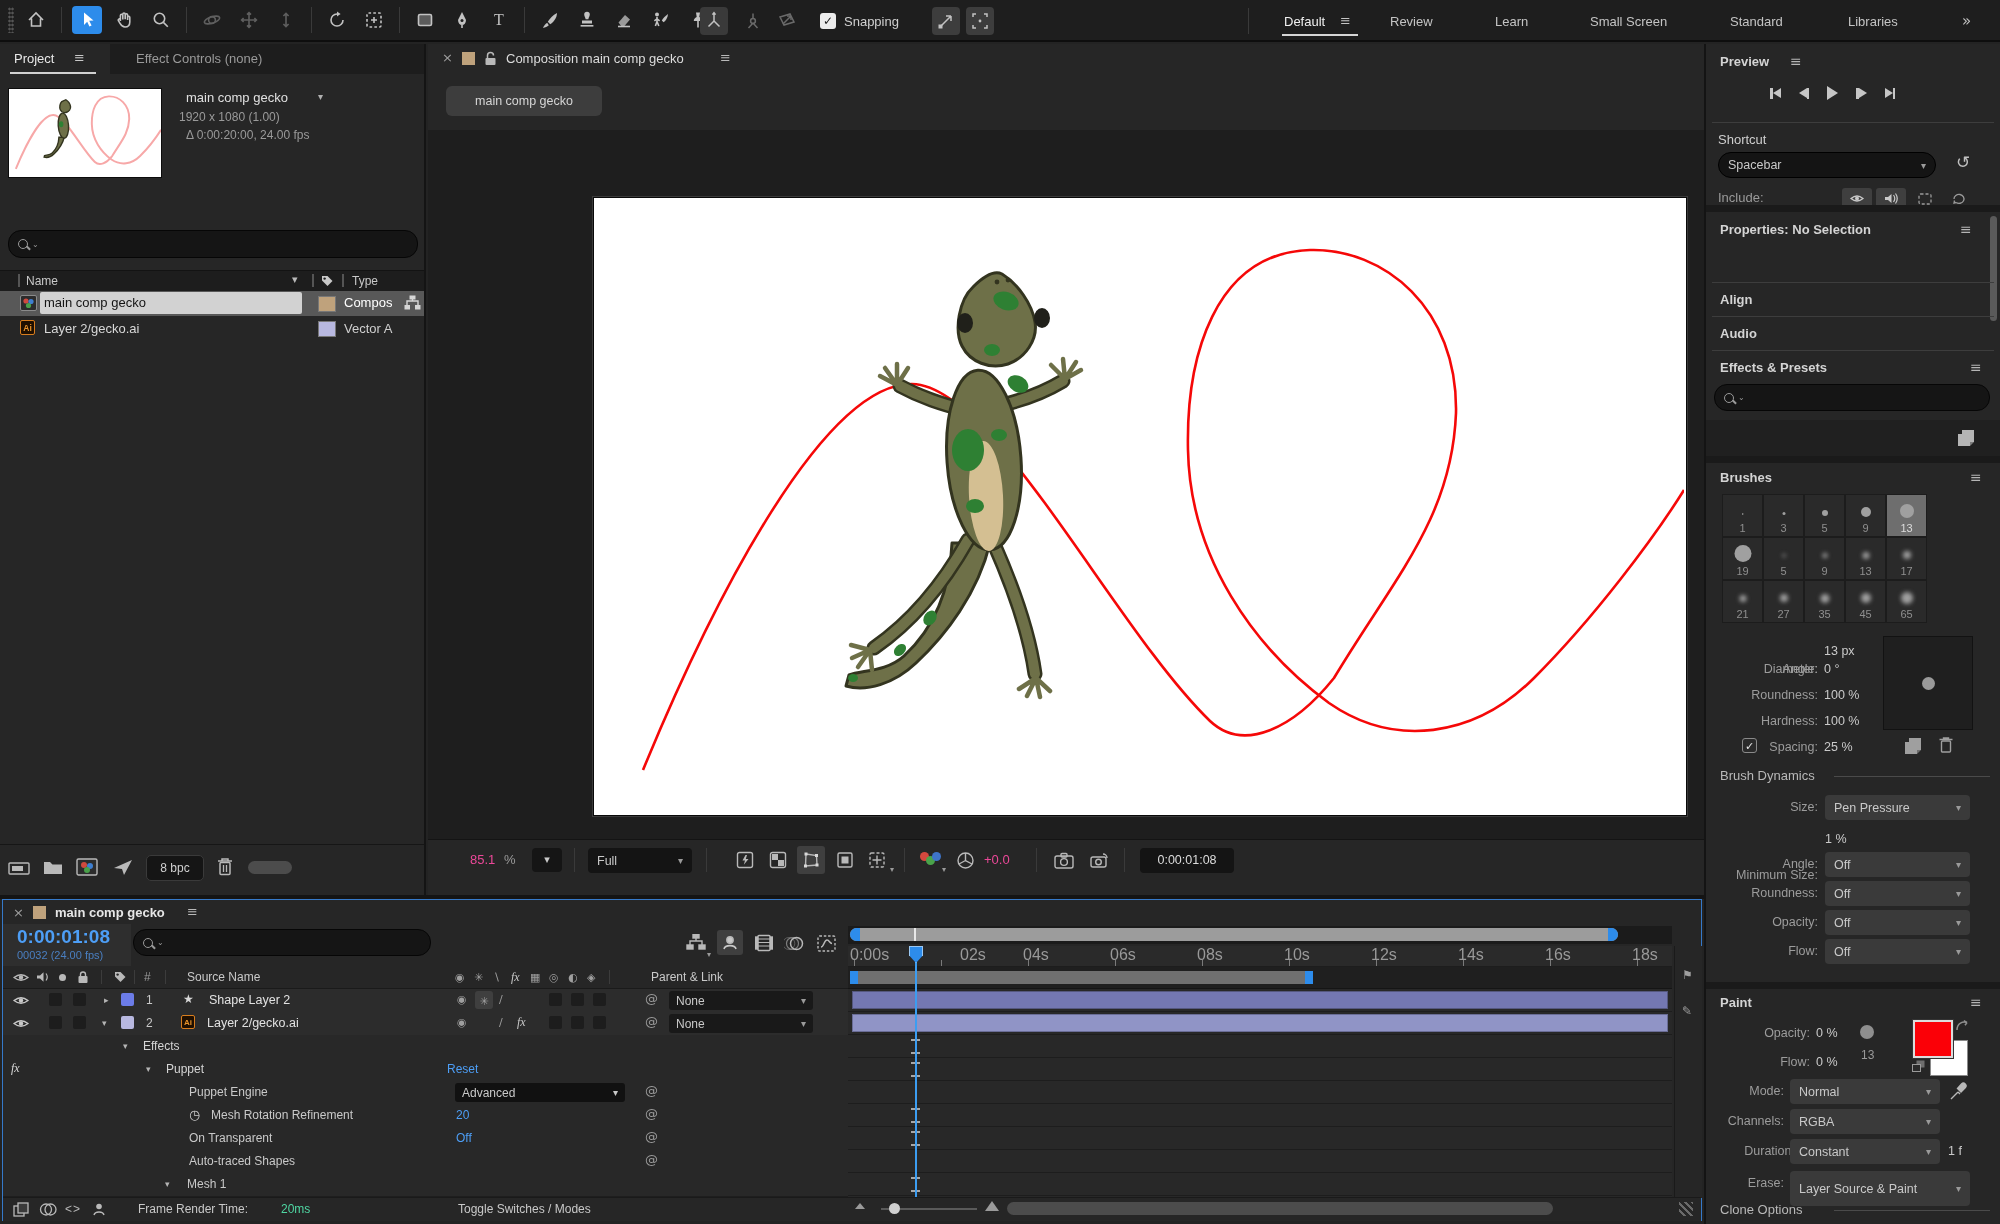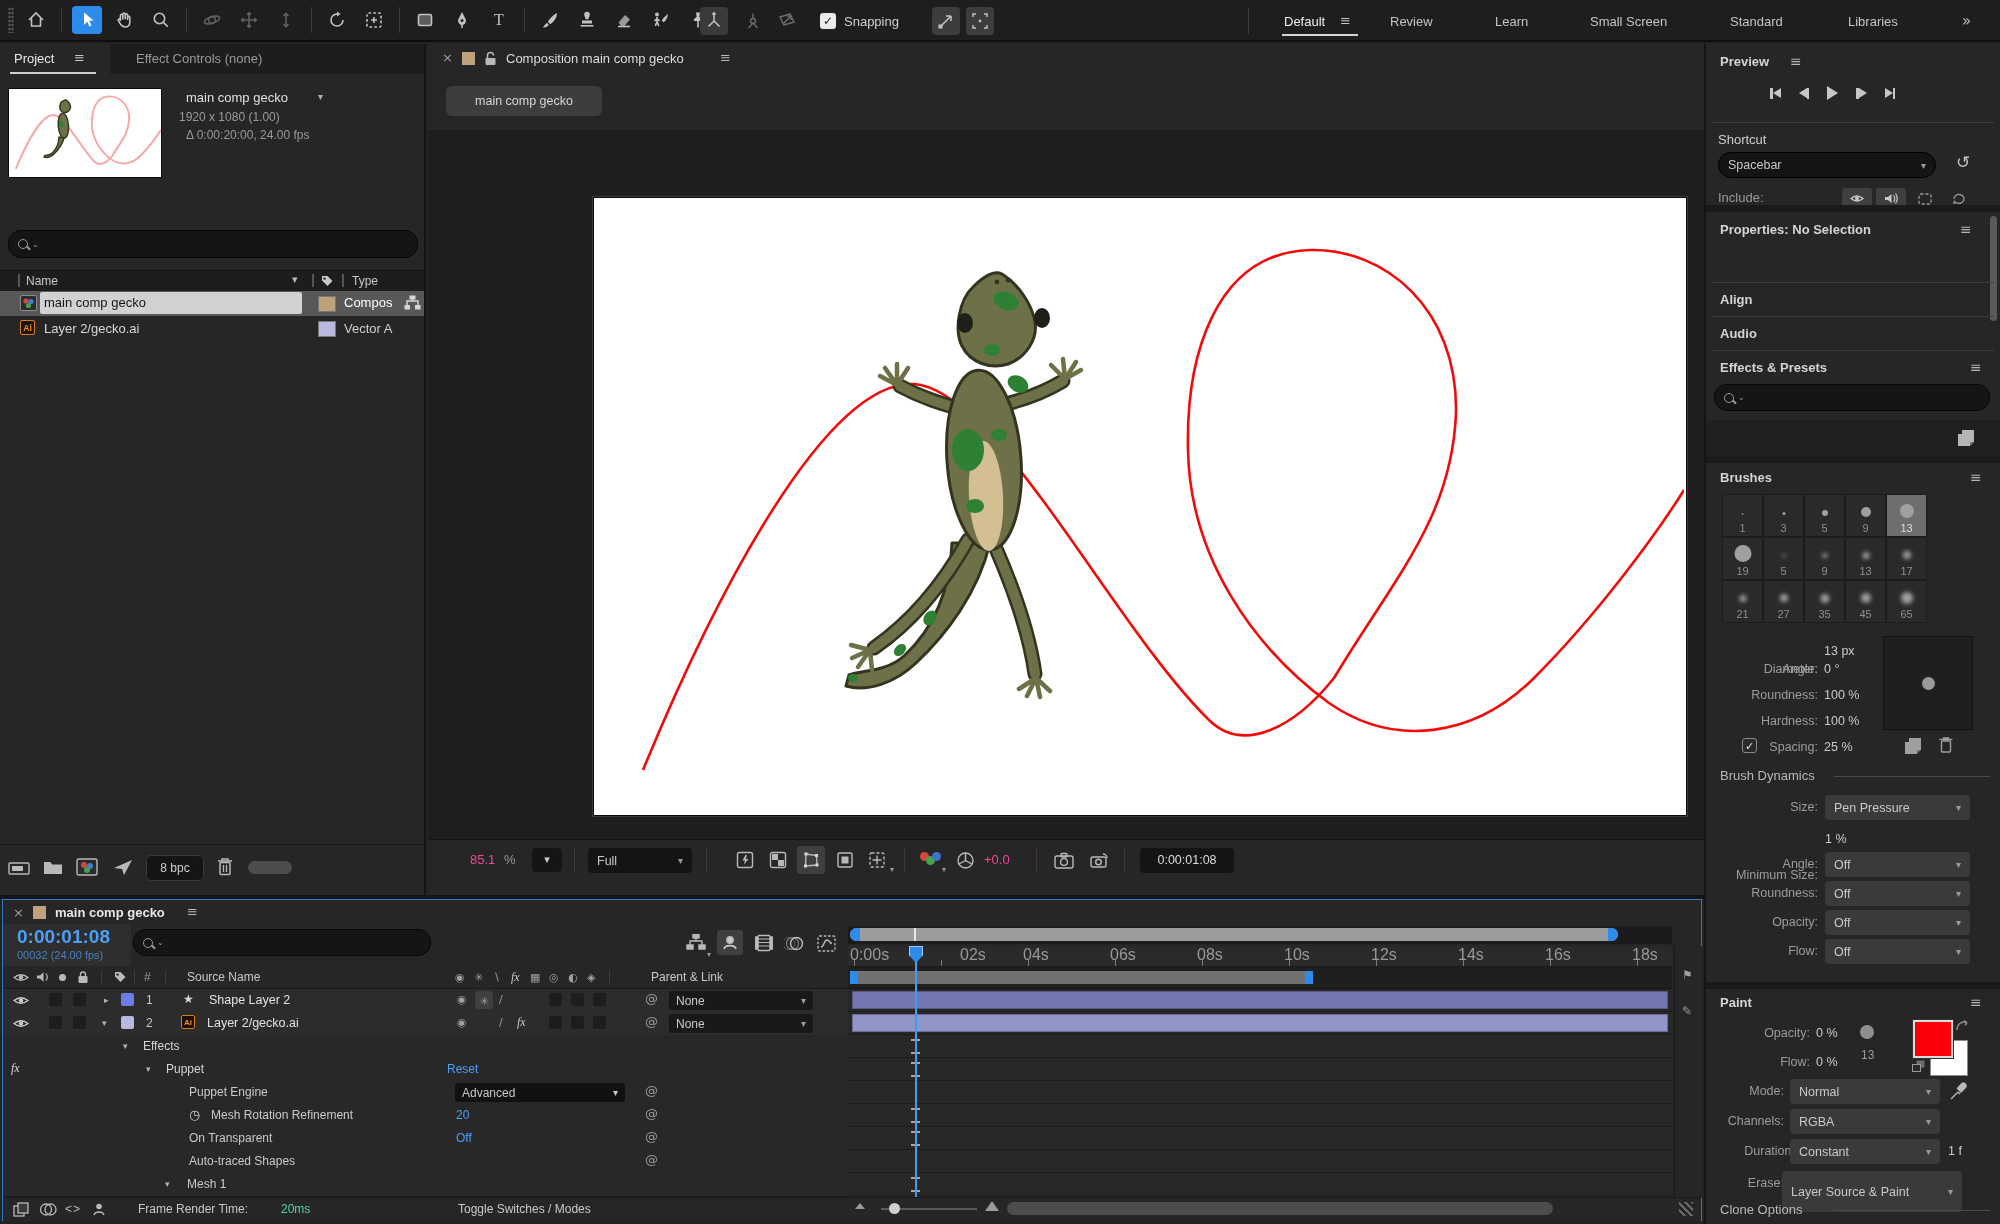--- a/index.html
+++ b/index.html
@@ -692,21 +692,21 @@
         <span>RGBA</span>
         <span class="dc">▾</span>
       </div>
     <span class="rl" style="left:11px;top:1100px;width:78px;">Duration:</span>
     <div class="dd" style="left:84px;top:1095px;width:150px;height:25px;">
         <span>Constant</span>
         <span class="dc">▾</span>
       </div>
     <span class="rv" style="left:242px;top:1100px;">1 f</span>
     <span class="rl" style="left:0;top:1132px;width:78px;">Erase:</span>
-    <div class="dd" style="left:76px;top:1127px;width:180px;height:41px;gap:16px;">
+    <div class="dd" style="left:84px;top:1127px;width:180px;height:35px;gap:16px;">
         <span>Layer Source &amp; Paint</span>
         <span class="dc">▾</span>
       </div>
     <span class="tx" style="left:14px;top:1158px;color:#b8b8b8;font-size:13px;">Clone Options</span>
     <div class="hl" style="left:128px;top:1166px;width:156px;background:#4a4a4a;"></div>
   </div>
 
   <div class="a" style="left:0;top:895px;width:1704px;height:4px;background:#141414;"></div>
 
   <div id="timeline">

